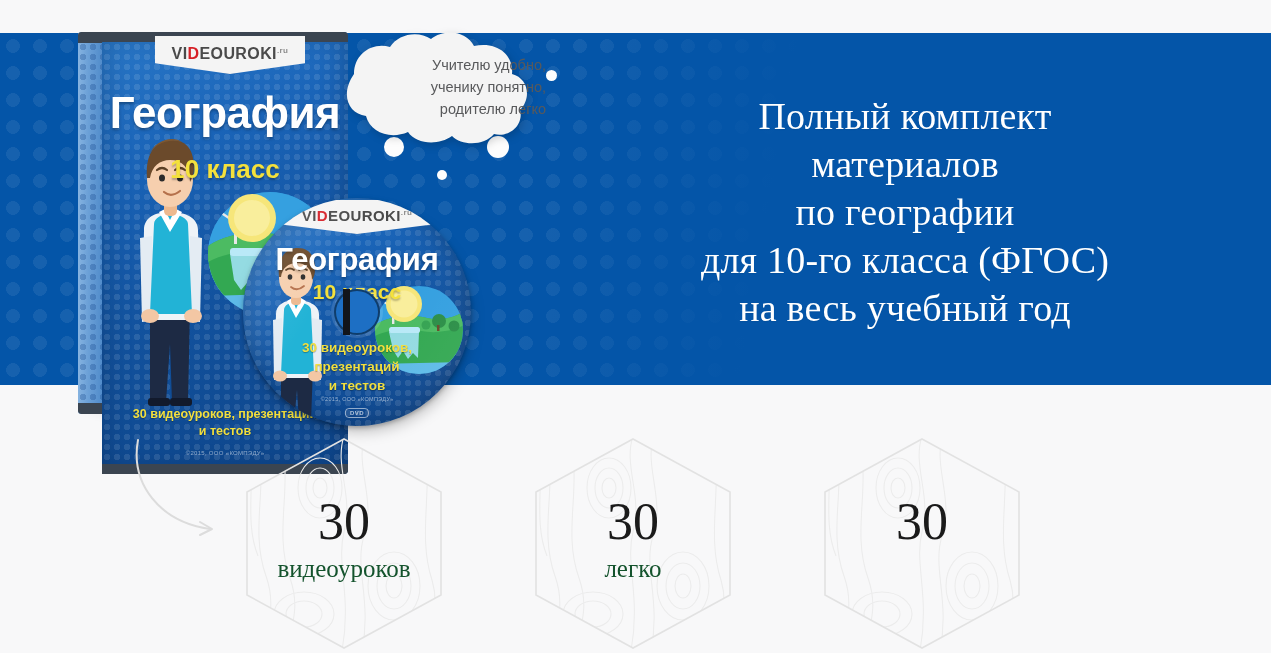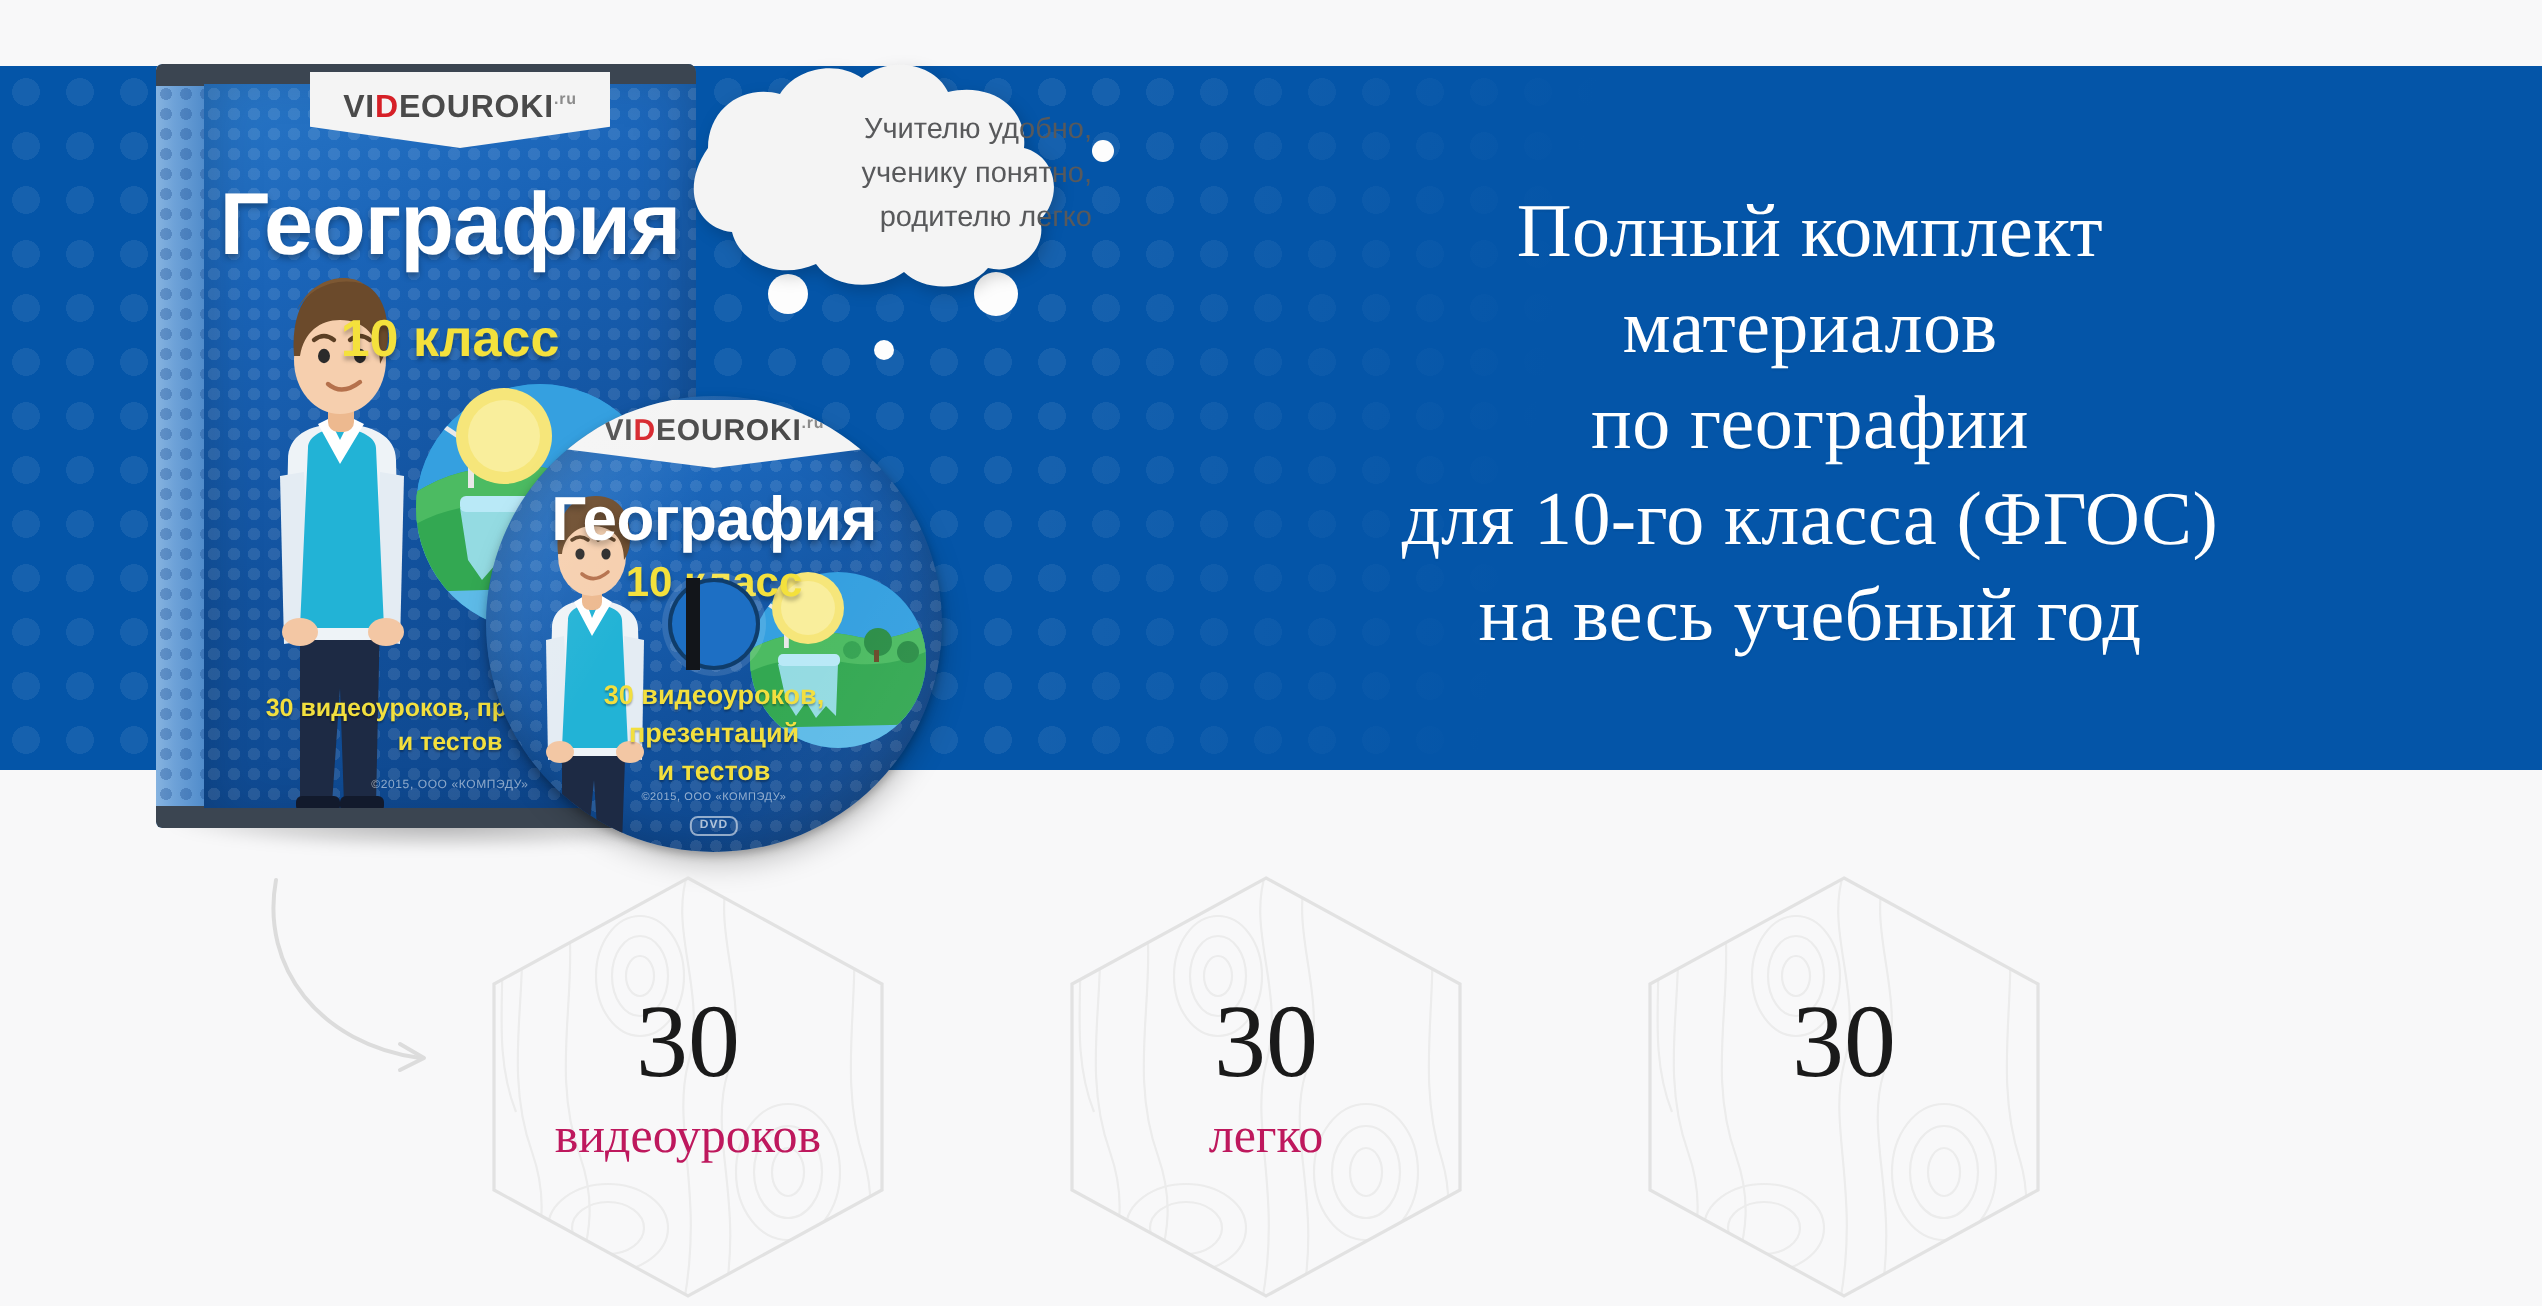--- a/index.html
+++ b/index.html
@@ -70,21 +70,21 @@
     overflow:hidden;
   }
   .spine .sdots{position:absolute;inset:0;
     background-image:radial-gradient(circle 3px at 5px 5px, rgba(20,70,140,.30) 98%, rgba(0,0,0,0) 100%);
     background-size:10px 10px;}
   .spine-cap{position:absolute;left:0;width:26px;height:11px;background:#3b4551;}
   .spine-cap.t{top:0;border-radius:3px 0 0 0;}
   .spine-cap.b{bottom:0;border-radius:0 0 0 3px;}
 
   .face{
-    position:absolute;left:24px;top:5px;width:246px;height:382px;
+    position:absolute;left:24px;top:5px;width:246px;height:442px;
     background:linear-gradient(160deg,#2a78c8 0%,#1a64b8 26%,#12529e 58%,#0d4489 100%);
     border-radius:0 4px 4px 0;
     overflow:hidden;
     box-shadow:inset 0 0 30px rgba(0,0,0,.22);
   }
   .face .fdots{position:absolute;inset:0;
     background-image:radial-gradient(circle 3.2px at 5px 5px, rgba(255,255,255,.10) 98%, rgba(0,0,0,0) 100%);
     background-size:10px 10px;}
   .face-cap{position:absolute;left:0;width:246px;height:10px;background:#3b4551;}
   .face-cap.t{top:0;}
@@ -196,21 +196,21 @@
   .hex{position:absolute;top:12px;width:200px;height:215px;}
   .hex svg{position:absolute;left:0;top:0;width:200px;height:215px;}
   .hex .num{
     position:absolute;left:0;top:58px;width:200px;text-align:center;
     font-family:"Liberation Serif", serif;
     font-size:52px;color:#1a1a1a;line-height:56px;font-weight:400;
   }
   .hex .lbl{
     position:absolute;left:0;top:118px;width:200px;text-align:center;
     font-family:"Liberation Serif", serif;
-    font-size:25px;color:#be185d;line-height:30px;
+    font-size:25px;color:#14532d;line-height:30px;
   }
 
   .arrow{position:absolute;left:126px;top:398px;width:170px;height:150px;}
 </style>
 </head>
 <body>
 
 <div class="stage">
 
   <div class="banner">

